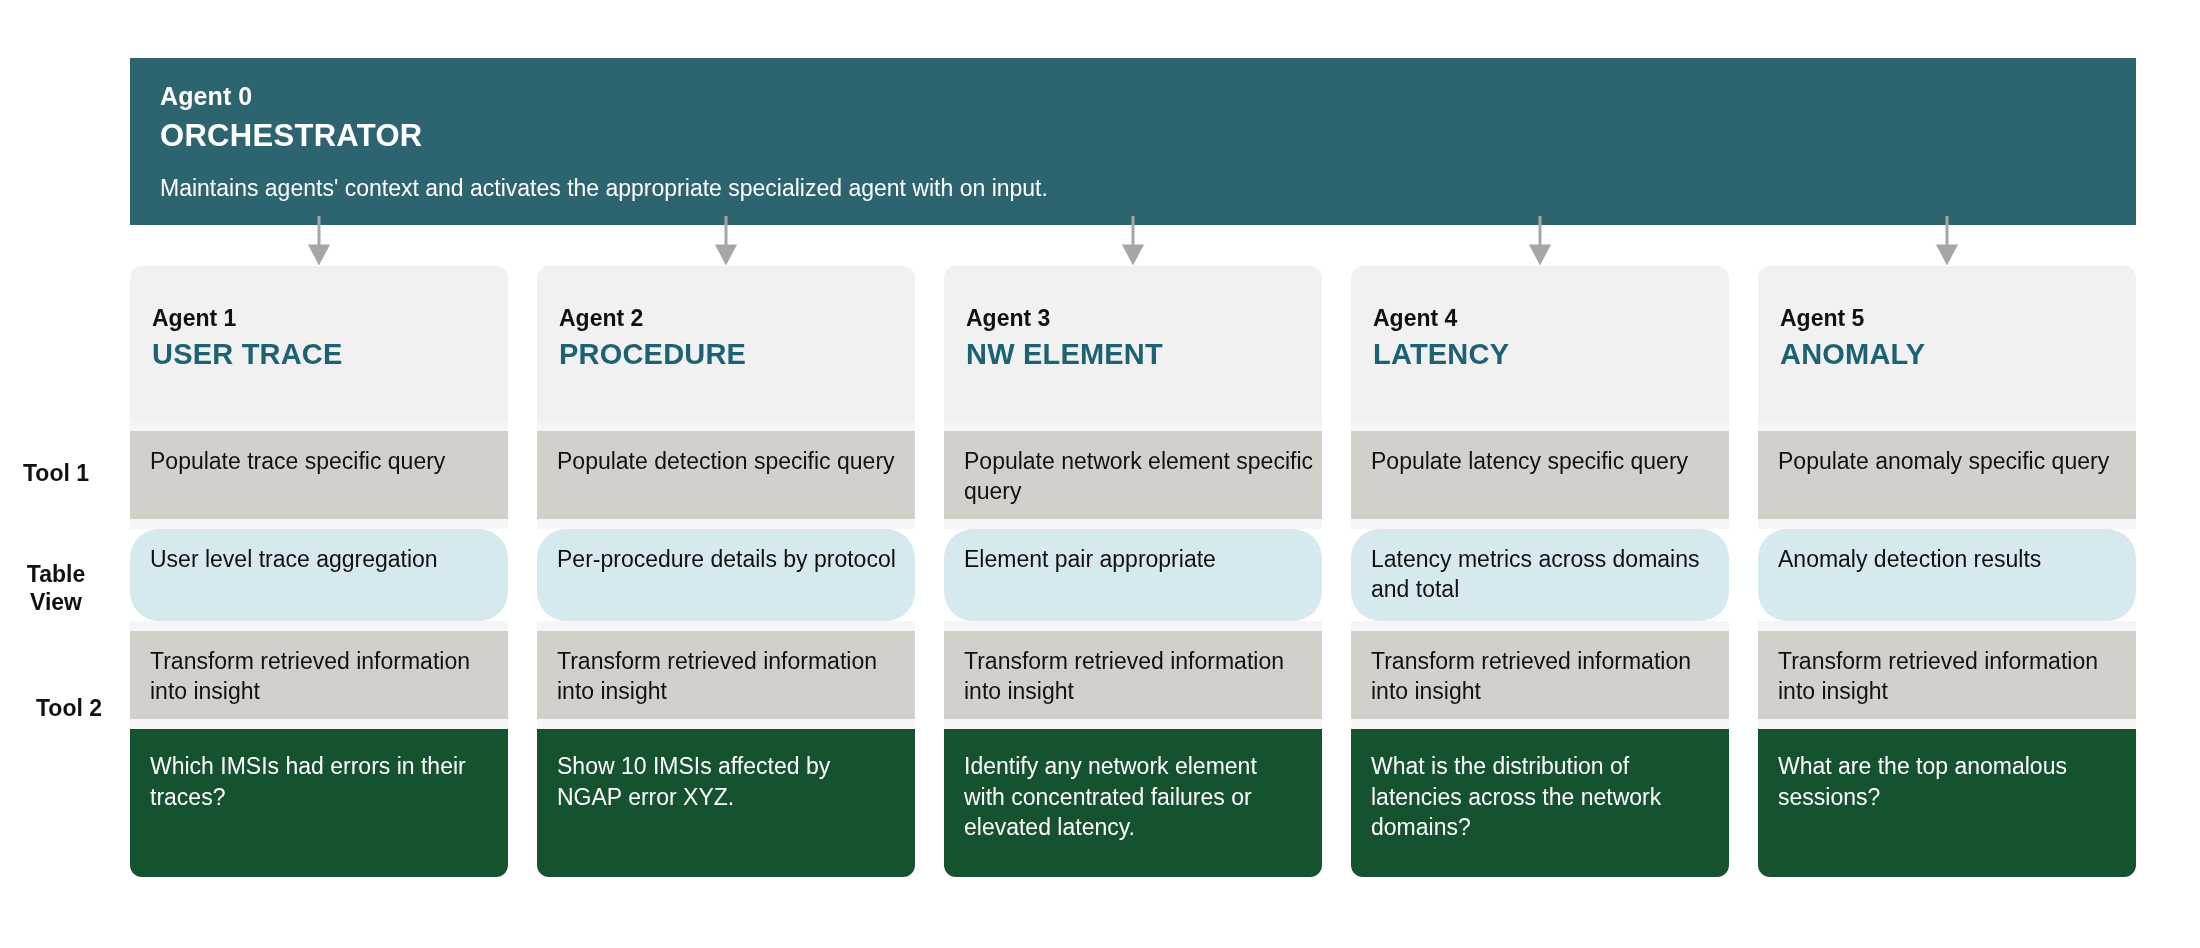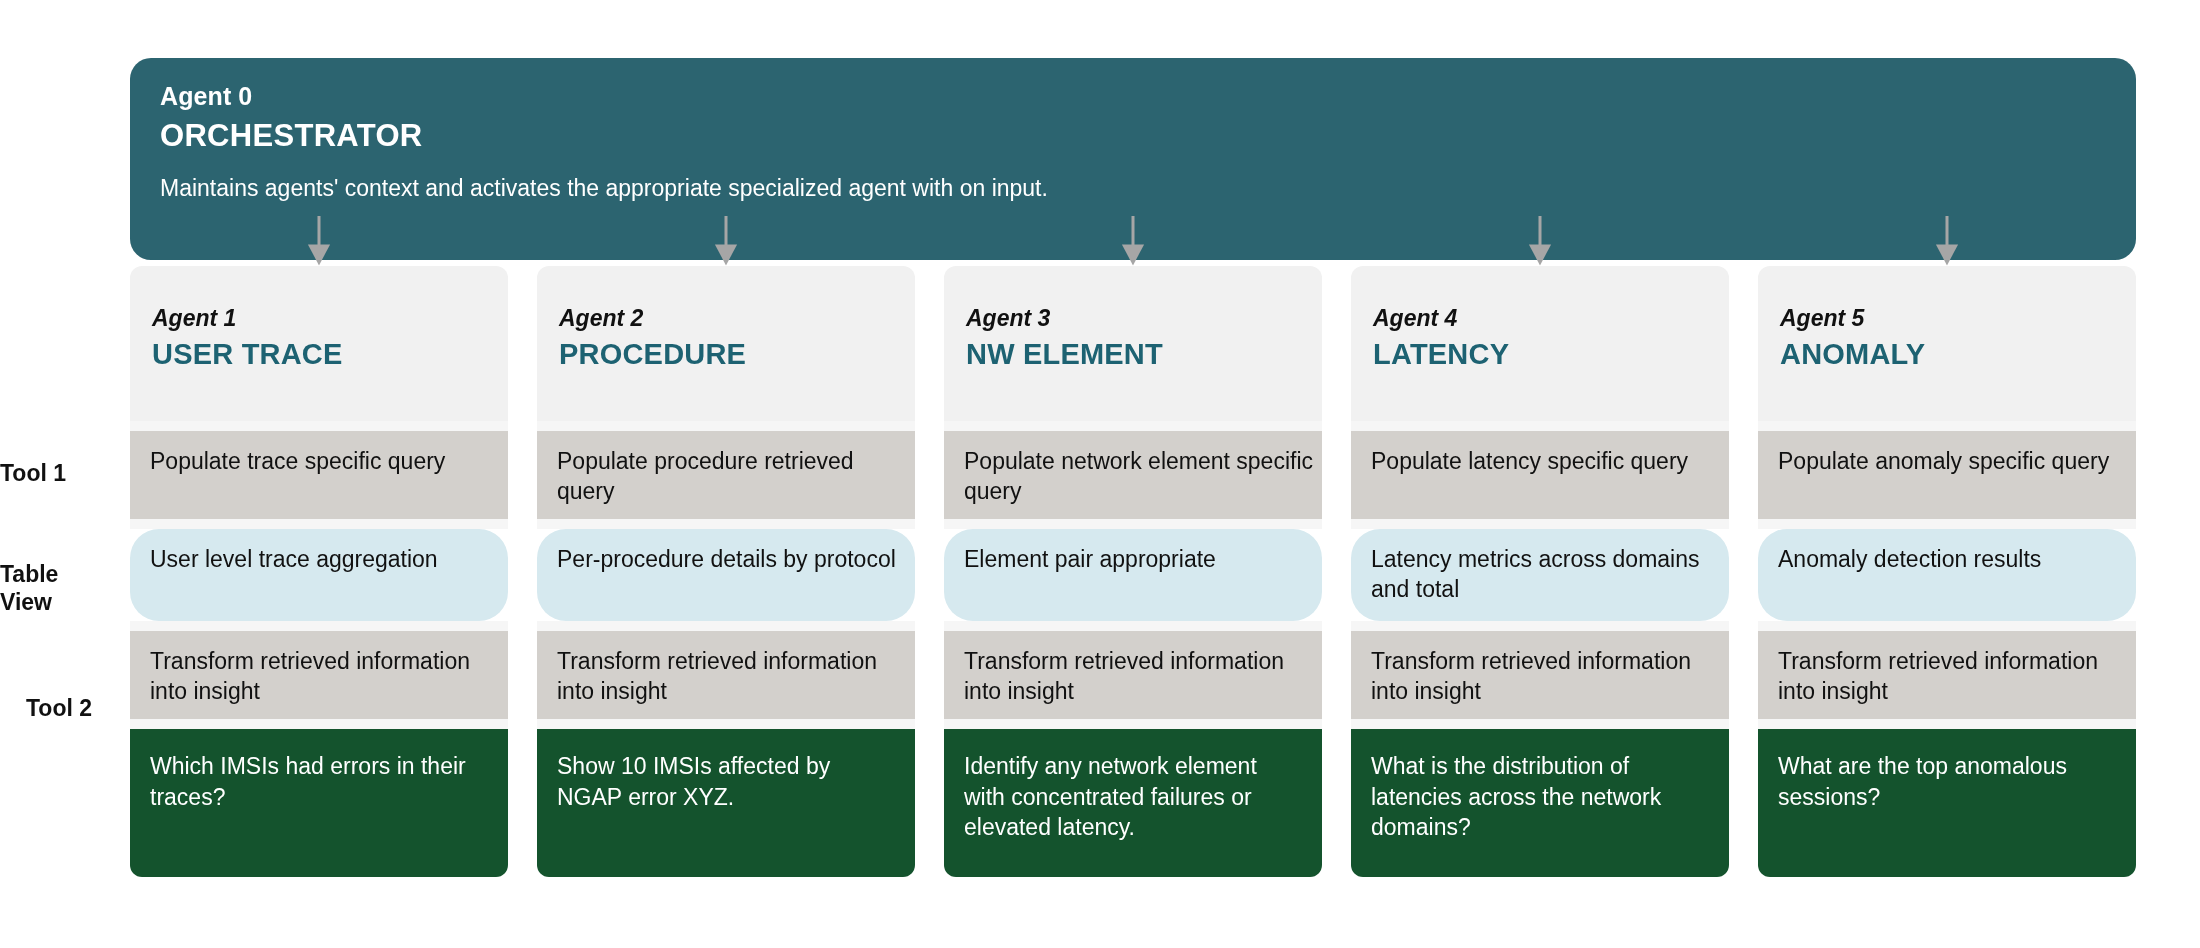--- a/index.html
+++ b/index.html
@@ -18,23 +18,23 @@
     height: 948px;
     background: #ffffff;
   }
 
   
   .orchestrator {
     position: absolute;
     left: 130px;
     top: 58px;
     width: 2006px;
-    height: 202px;
+    height: 167px;
     background: #2c6470;
-    border-radius: 21px;
+    border-radius: 0;
     padding: 22px 30px 0 30px;
     color: #ffffff;
   }
   .orch-agent {
     font-size: 25px;
     font-weight: bold;
     letter-spacing: 0.1px;
     line-height: 1.35;
   }
   .orch-title {
@@ -58,21 +58,21 @@
     width: 2200px;
     height: 948px;
     pointer-events: none;
   }
 
   
   .row-label {
     position: absolute;
     left: 0px;
     width: 112px;
-    text-align: left;
+    text-align: center;
     font-size: 23px;
     font-weight: bold;
     color: #111111;
     line-height: 1.22;
   }
   .row-label-tool1  { top: 459px; }
   .row-label-table  { top: 560px; }
   .row-label-tool2  { top: 694px; padding-left: 26px; }
 
   
@@ -94,21 +94,20 @@
     background: #f1f1f1;
     border-radius: 12px 12px 0 0;
     padding: 38px 22px 20px 22px;
     height: 155px;
   }
   .agent-num {
     font-size: 23px;
     font-weight: bold;
     color: #111111;
     line-height: 1.3;
-    font-style: italic;
   }
   .agent-name {
     font-size: 29px;
     font-weight: bold;
     color: #1d6272;
     letter-spacing: 0.2px;
     line-height: 1.3;
     margin-top: 2px;
   }
   .gap-light { height: 10px; background: #f6f6f6; }
@@ -183,21 +182,21 @@
       <div class="gap-light"></div>
       <div class="cell-question">Which IMSIs had errors in their traces?</div>
     </div>
 
     <div class="agent-col">
       <div class="agent-head">
         <div class="agent-num">Agent 2</div>
         <div class="agent-name">PROCEDURE</div>
       </div>
       <div class="gap-light"></div>
-      <div class="cell cell-tool cell-tool1">Populate procedure retrieved query</div>
+      <div class="cell cell-tool cell-tool1">Populate detection specific query</div>
       <div class="gap-light"></div>
       <div class="cell cell-table cell-table-row">Per-procedure details by protocol</div>
       <div class="gap-light"></div>
       <div class="cell cell-tool cell-tool2">Transform retrieved information into insight</div>
       <div class="gap-light"></div>
       <div class="cell-question">Show 10 IMSIs affected by NGAP error XYZ.</div>
     </div>
 
     <div class="agent-col">
       <div class="agent-head">

